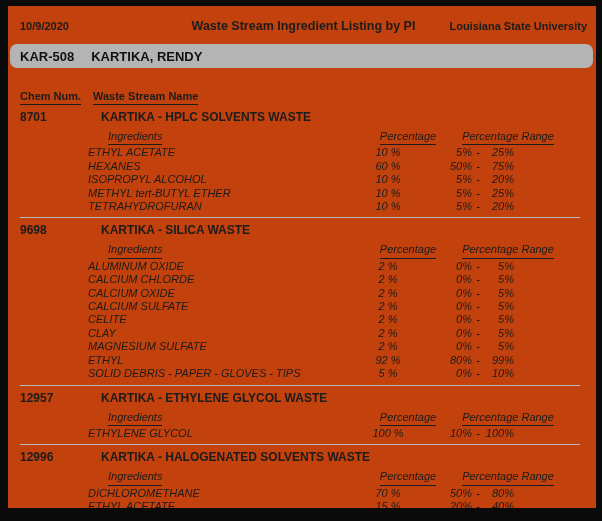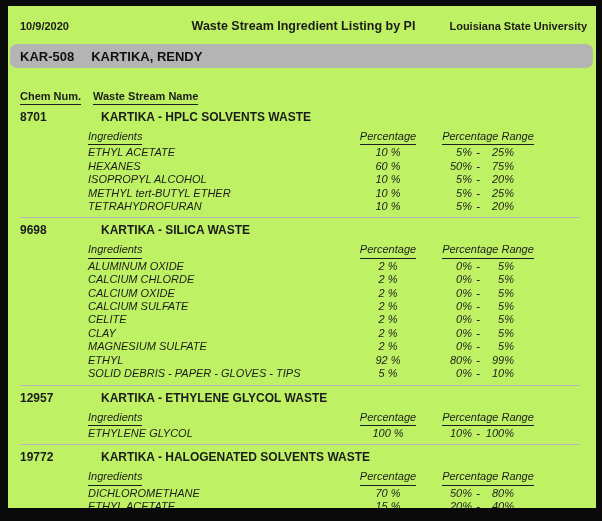--- a/index.html
+++ b/index.html
@@ -7,21 +7,21 @@
   body {
     width: 602px; height: 521px;
     font-family: "Liberation Sans", "DejaVu Sans", sans-serif;
     color: #1c1c1c;
   }
   .frame {
     width: 602px; height: 521px;
     border-style: solid;
     border-color: #0a0a0a;
     border-width: 6px 6px 13px 8px;
-    background: #bef264;
+    background: #c2410c;
     overflow: hidden;
   }
   
   .page-header {
     display: grid;
     grid-template-columns: 1fr auto 1fr;
     align-items: baseline;
     padding: 13px 9px 0 12px;
     font-weight: bold;
   }
@@ -72,21 +72,21 @@
     gap: 8px;
   }
   .ing-header, .ing-row {
     display: grid;
     grid-template-columns: 250px 100px 100px;
     padding-left: 80px;
     font-style: italic;
     font-size: 11px;
     line-height: 13.4px;
   }
-  .ing-header { margin-top: 5px; margin-bottom: 1px; }
+  .ing-header { margin-top: 5px; margin-bottom: 1px; margin-left: 20px; }
   .ing-header .pct-col { text-align: center; }
   .ing-header .range-col { text-align: center; }
   .ing-row .pct { text-align: center; }
   .range {
     display: grid;
     grid-template-columns: 34px 12px 30px;
   }
   .range .lo { text-align: right; }
   .range .dash { text-align: center; }
   .range .hi { text-align: right; }
@@ -306,21 +306,21 @@
       <span class="dash">-</span>
       <span class="hi">100%</span>
     </span>
   </div>
 </div>
     <div class="divider"></div>
   </div>
 
   <div class="section">
     <div class="section-head">
-      <span class="chem">19772</span>
+      <span class="chem">12996</span>
       <span class="wsname">KARTIKA - HALOGENATED SOLVENTS WASTE</span>
     </div>
     <div class="ing-header">
       <span class="ing-col"><span class="u">Ingredients</span></span>
       <span class="pct-col"><span class="u">Percentage</span></span>
       <span class="range-col"><span class="u">Percentage Range</span></span>
     </div>
     <div class="rows">
   <div class="ing-row">
     <span class="ing-name">DICHLOROMETHANE</span>

